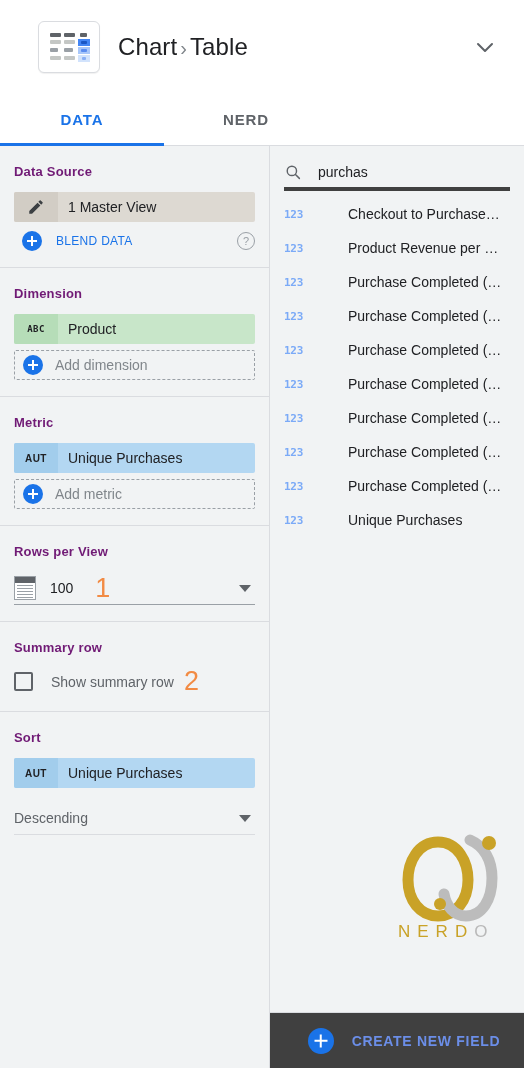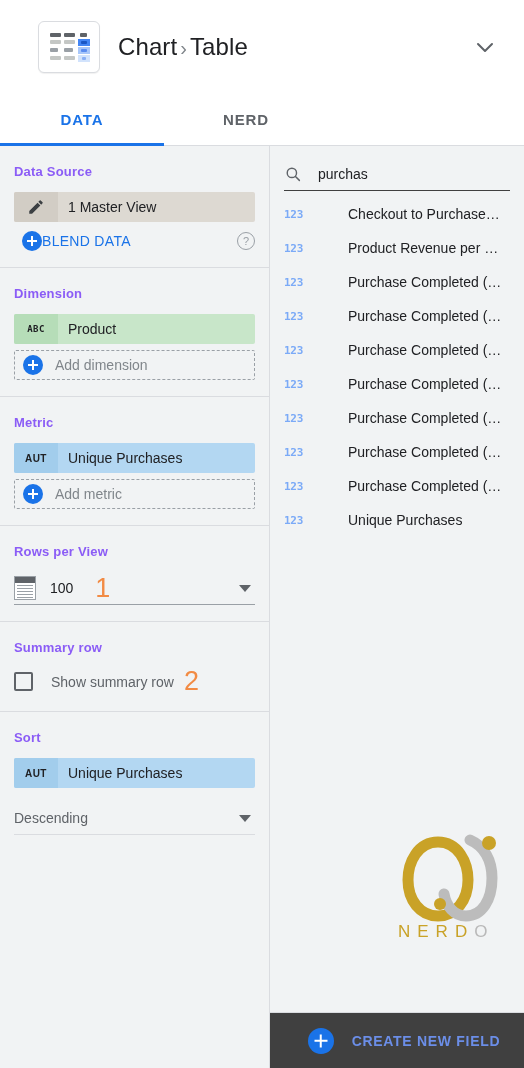--- a/index.html
+++ b/index.html
@@ -100,21 +100,21 @@
   }
 
   
   .section {
     padding: 18px 14px 16px 14px;
     border-bottom: 1px solid #dadce0;
   }
   .section:last-child { border-bottom: none; }
   .section-label {
     font-size: 13px;
-    color: #8b5cf6;
+    color: #701a75;
     font-weight: bold;
     letter-spacing: .2px;
     margin-bottom: 13px;
   }
 
   
   .chip {
     height: 30px;
     display: flex; align-items: stretch;
     border-radius: 2px;
@@ -172,21 +172,22 @@
   }
   .plus-circle::before { width: 10px; height: 2px; transform: translate(-50%,-50%); }
   .plus-circle::after  { width: 2px; height: 10px; transform: translate(-50%,-50%); }
 
   .blend-row {
     display: flex; align-items: center;
     margin-top: 9px;
     padding-left: 8px;
   }
   .blend-row .blend-label {
-    font-size: 14px;
+    margin-left: 14px;
+    font-size: 12px;
     color: #1a73e8;
     letter-spacing: .3px;
     flex: 1 1 auto;
   }
   .help-icon {
     width: 18px; height: 18px;
     border: 1.5px solid #9aa0a6;
     border-radius: 50%;
     color: #9aa0a6;
     font-size: 11px;
@@ -255,21 +256,21 @@
     font-size: 13px;
     font-weight: bold;
     color: #5f6368;
     letter-spacing: .2px;
     padding: 18px 0 0 14px;
   }
   .search-row {
     margin: 11px 14px 0 14px;
     height: 34px;
     display: flex; align-items: center;
-    border-bottom: 1px solid #404040;
+    border-bottom: 4px solid #404040;
   }
   .search-row .q { font-size: 14px; color: #202124; margin-left: 16px; }
   .field-list { flex: 1 1 auto; padding-top: 6px; min-height: 0; position: relative; }
   .field-item {
     height: 34px;
     display: flex; align-items: center;
     padding-left: 14px;
   }
   .field-item .type {
     font-size: 11px;

